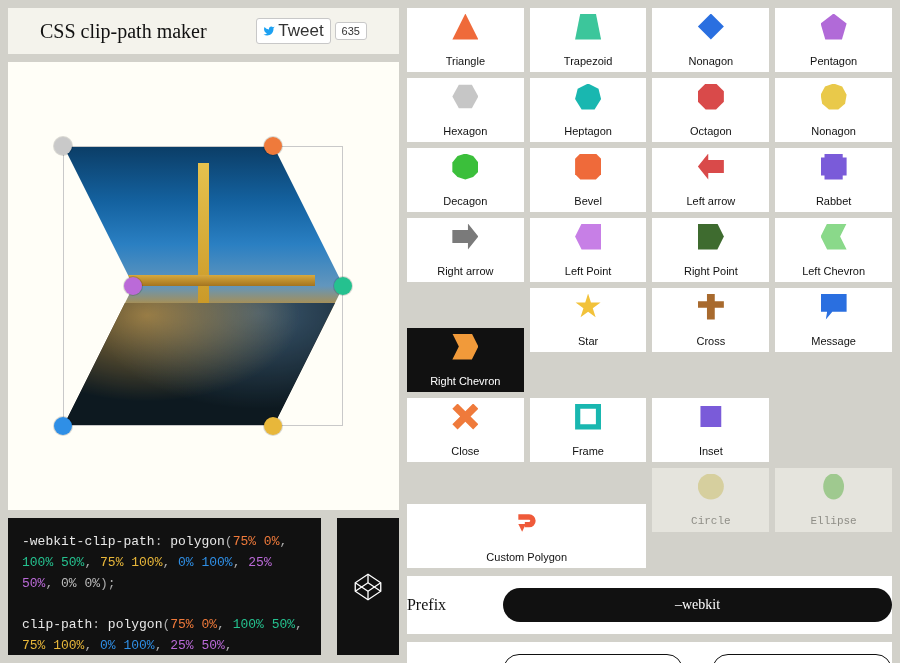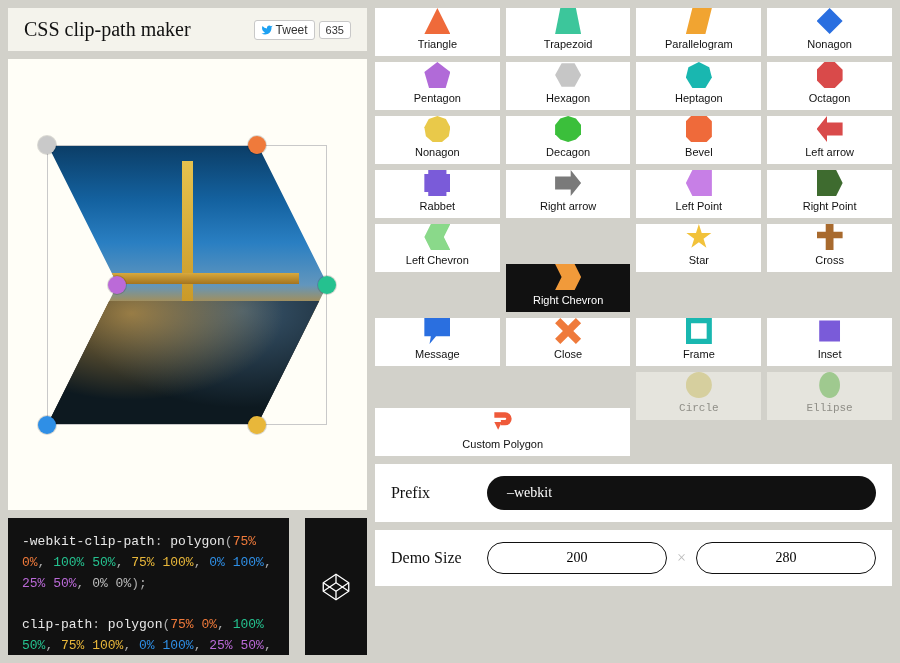--- a/index.html
+++ b/index.html
@@ -12,31 +12,31 @@
   display: flex;
   padding: 8px;
   gap: 8px;
 }
 .left { width: 510px; display: flex; flex-direction: column; gap: 8px; }
 .right { flex: 1; display: flex; flex-direction: column; gap: 8px; }
 
 
 .header {
   background: #f4f3ec;
-  padding: 10px 16px;
+  padding: 10px 32px;
   display: flex;
   align-items: center;
   justify-content: space-between;
 }
 .header h1 { font-size: 20px; font-weight: normal; color: #111; font-family: Georgia, serif; }
 .tweet-wrap { display: flex; align-items: center; gap: 4px; }
 .tweet-btn {
   display: inline-flex; align-items: center; gap: 3px;
   background: #fff; border: 1px solid #c8c8c8; border-radius: 3px;
-  padding: 2px 6px; font-size: 12px; font-family: Arial, sans-serif;
+  padding: 2px 6px; font-size: 17px; font-family: Arial, sans-serif;
   color: #333; cursor: pointer;
 }
 .tweet-btn svg { width: 12px; height: 12px; fill: #1da1f2; }
 .tweet-count {
   background: #fff; border: 1px solid #c8c8c8; border-radius: 3px;
   padding: 2px 6px; font-size: 11px; font-family: Arial, sans-serif; color: #333;
 }
 
 
 .canvas-panel {
@@ -110,43 +110,43 @@
   align-items: center; justify-content: center; cursor: pointer;
 }
 .codepen-panel svg { width: 34px; height: 34px; fill: none; stroke: #fff; stroke-width: 2.5; }
 
 
 .shape-grid {
   display: grid; grid-template-columns: repeat(4, 1fr);
   gap: 6px;
 }
 .shape-card {
-  background: #fff; height: 48px;
-  display: flex; flex-direction: column; align-items: center; 
+  background: #fff; height: 64px;
+  display: flex; flex-direction: column; align-items: center; justify-content: center;
   font-family: Arial, sans-serif; font-size: 11px; color: #111;
-  cursor: pointer; gap: 4px;
+  cursor: pointer; gap: 15px;
 }
 .shape-card.active { background: #111; color: #fff; margin-top: 40px; }
 .shape-card.disabled { background: #e5e4dd; color: #8f8e87; cursor: default; font-family: Liberation Mono, monospace; }
 .shape-card.wide { grid-column: span 2; margin-top: 36px; }
 .shape-icon { width: 26px; height: 26px; }
 .shape-icon svg { width: 100%; height: 100%; display: block; }
 .shape-label { white-space: nowrap; }
 
 
 .control-row {
-  background: #fff; padding: 12px 16px;
+  background: #fff; padding: 12px 0;
   display: flex; align-items: center; gap: 16px;
   font-family: Georgia, serif;
 }
 .control-label { font-size: 16px; color: #111; min-width: 80px; }
 .pill-btn {
   flex: 1; background: #111; color: #fff; border: none;
   border-radius: 999px; padding: 9px 20px; font-size: 14px;
-  font-family: Georgia, serif; cursor: pointer; text-align: left;
+  font-family: Georgia, serif; cursor: pointer; text-align: center;
 }
 .size-inputs { flex: 1; display: flex; align-items: center; gap: 10px; }
 .size-input {
   flex: 1; border: 1px solid #111; border-radius: 999px;
   padding: 7px 0; text-align: center; font-size: 14px;
   font-family: Georgia, serif; outline: none; background: #fff;
 }
 .size-x { color: #bbb; font-family: Georgia, serif; }
 </style>
 </head>
@@ -206,26 +206,20 @@
         <div class="shape-label">Triangle</div>
       </div>
       <div class="shape-card">
         <div class="shape-icon">
           <div style="width: 100%; height: 100%; background: rgb(60, 198, 155); clip-path: polygon(20% 0%, 80% 0%, 100% 100%, 0% 100%);"></div>
         </div>
         <div class="shape-label">Trapezoid</div>
       </div>
       <div class="shape-card">
         <div class="shape-icon">
-          <div style="width: 100%; height: 100%; background: rgb(241, 164, 49); clip-path: polygon(25% 0%, 100% 0%, 75% 100%, 0% 100%);"></div>
-        </div>
-        <div class="shape-label">Parallelogram</div>
-      </div>
-      <div class="shape-card">
-        <div class="shape-icon">
           <div style="width: 100%; height: 100%; background: rgb(42, 111, 224); clip-path: polygon(50% 0%, 100% 50%, 50% 100%, 0% 50%);"></div>
         </div>
         <div class="shape-label">Nonagon</div>
       </div>
       <div class="shape-card">
         <div class="shape-icon">
           <div style="width: 100%; height: 100%; background: rgb(177, 106, 216); clip-path: polygon(50% 0%, 100% 38%, 82% 100%, 18% 100%, 0% 38%);"></div>
         </div>
         <div class="shape-label">Pentagon</div>
       </div>

